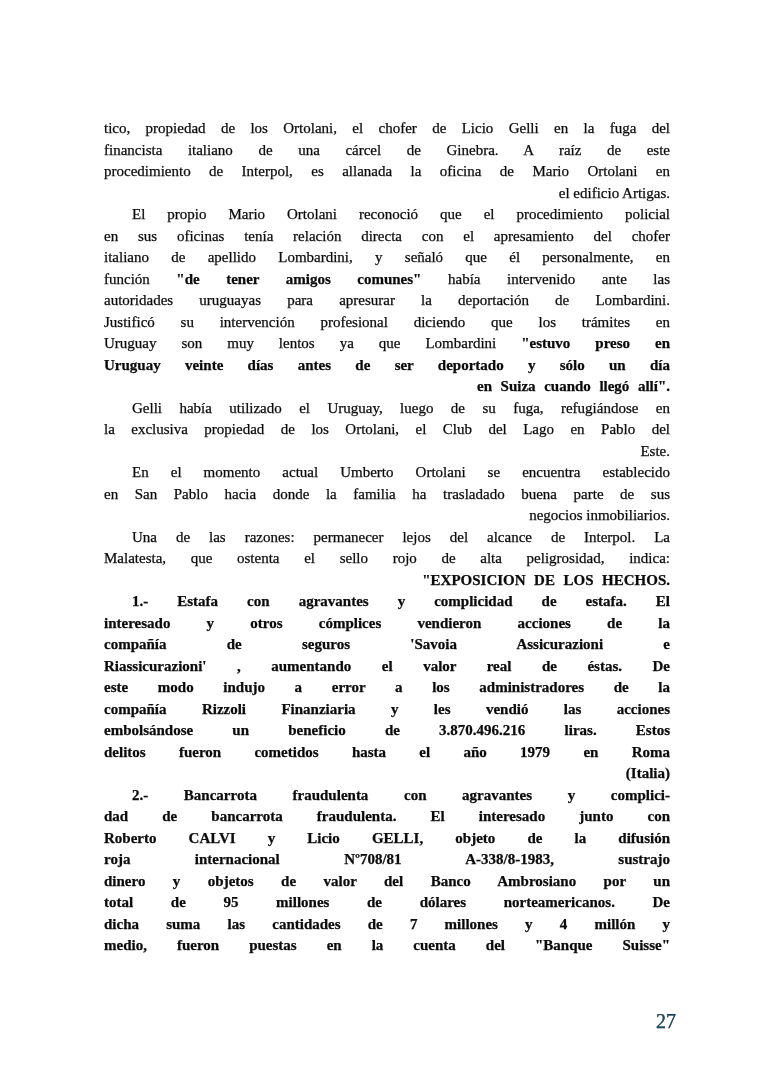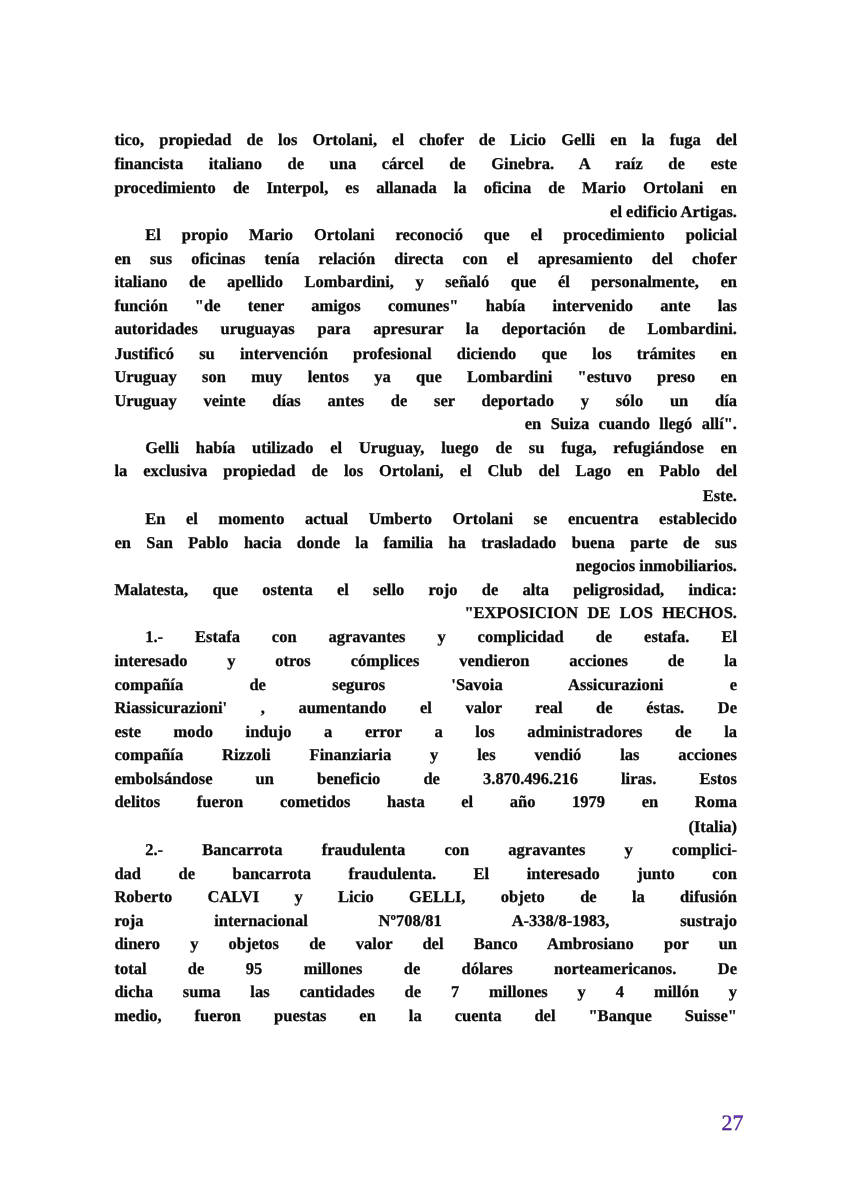--- a/index.html
+++ b/index.html
@@ -20,28 +20,28 @@
     width: 566px;
     font-size: 15px;
     line-height: 21.5px;
     -webkit-text-stroke: 0.25px #0b0b0b;
   }
   .line { text-align: right; white-space: normal; }
   .line.just { text-align: justify; text-align-last: justify; }
   .line.indent { text-indent: 28px; }
   .line.spread { word-spacing: 0.32em; }
   .b { font-weight: 700; }
-  .r { font-weight: 700; }
+  .r { font-weight: 400; }
   .page-number {
     position: absolute;
     top: 1010px;
     right: 106px;
     font-size: 20px;
     line-height: 22px;
-    color: #6d28d9;
+    color: #0c4a6e;
     -webkit-text-stroke: 0.25px #050505;
   }
 </style>
 </head>
 <body>
 
 <div class="page">
   <div class="text-block">
       <div class="line just"><span class="r">tico, propiedad de los Ortolani, el chofer de Licio Gelli en la fuga del</span></div>
       <div class="line just"><span class="r">financista italiano de una cárcel de Ginebra. A raíz de este</span></div>
@@ -55,20 +55,21 @@
       <div class="line just"><span class="r">Justificó su intervención profesional diciendo que los trámites en</span></div>
       <div class="line just"><span class="r">Uruguay son muy lentos ya que Lombardini </span><span class="b">"estuvo preso en</span></div>
       <div class="line just"><span class="b">Uruguay veinte días antes de ser deportado y sólo un día</span></div>
       <div class="line spread"><span class="b">en Suiza cuando llegó allí".</span></div>
       <div class="line indent just"><span class="r">Gelli había utilizado el Uruguay, luego de su fuga, refugiándose en</span></div>
       <div class="line just"><span class="r">la exclusiva propiedad de los Ortolani, el Club del Lago en Pablo del</span></div>
       <div class="line"><span class="r">Este.</span></div>
       <div class="line indent just"><span class="r">En el momento actual Umberto Ortolani se encuentra establecido</span></div>
       <div class="line just"><span class="r">en San Pablo hacia donde la familia ha trasladado buena parte de sus</span></div>
       <div class="line"><span class="r">negocios inmobiliarios.</span></div>
+      <div class="line indent just"><span class="r">Una de las razones: permanecer lejos del alcance de Interpol. La</span></div>
       <div class="line just"><span class="r">Malatesta, que ostenta el sello rojo de alta peligrosidad, indica:</span></div>
       <div class="line spread"><span class="b">"EXPOSICION DE LOS HECHOS.</span></div>
       <div class="line indent just"><span class="b">1.- Estafa con agravantes y complicidad de estafa. El</span></div>
       <div class="line just"><span class="b">interesado y otros cómplices vendieron acciones de la</span></div>
       <div class="line just"><span class="b">compañía de seguros 'Savoia Assicurazioni e</span></div>
       <div class="line just"><span class="b">Riassicurazioni' , aumentando el valor real de éstas. De</span></div>
       <div class="line just"><span class="b">este modo indujo a error a los administradores de la</span></div>
       <div class="line just"><span class="b">compañía Rizzoli Finanziaria y les vendió las acciones</span></div>
       <div class="line just"><span class="b">embolsándose un beneficio de 3.870.496.216 liras. Estos</span></div>
       <div class="line just"><span class="b">delitos fueron cometidos hasta el año 1979 en Roma</span></div>

